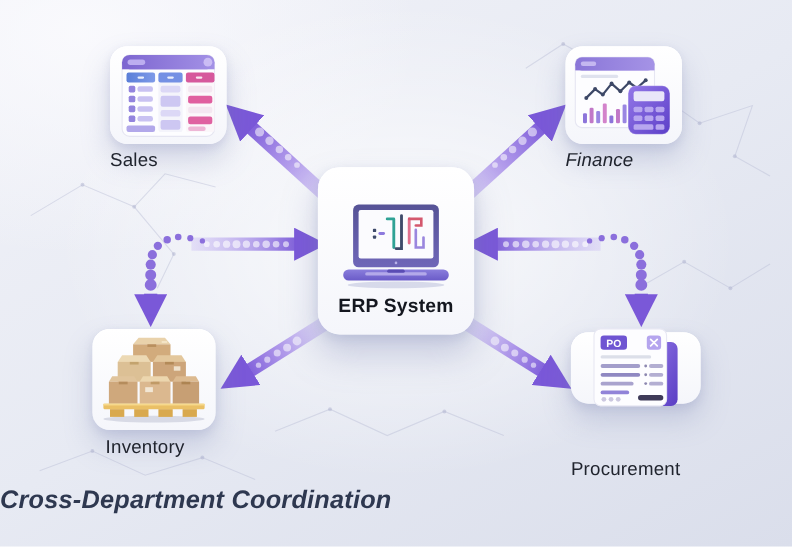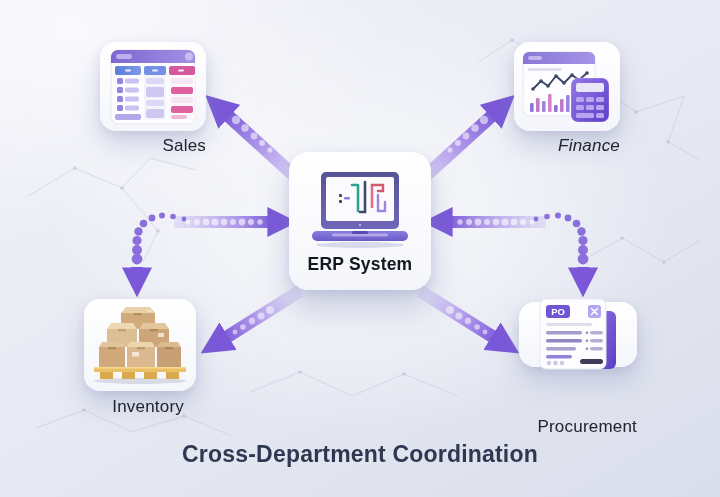--- a/index.html
+++ b/index.html
@@ -12,25 +12,25 @@
       linear-gradient(150deg,#f1f2f8 0%,#e7eaf3 50%,#dadeeb 100%);
   }
   .layer{position:absolute;left:0;top:0;width:720px;height:497px;}
   .card{
     position:absolute;
     background:linear-gradient(180deg,#ffffff 0%,#f5f6fb 100%);
     border-radius:16px;
     box-shadow:0 14px 26px rgba(122,132,178,.30), 0 3px 8px rgba(122,132,178,.16), inset 0 1px 0 #ffffff;
     display:flex;align-items:center;justify-content:center;
   }
-  .card.erp{border-radius:20px;flex-direction:column;padding-top:2px;
+  .card.erp{border-radius:20px;flex-direction:column;padding-top:16px;
     box-shadow:0 18px 32px rgba(118,126,176,.34), 0 4px 10px rgba(118,126,176,.18), inset 0 1px 0 #ffffff;}
-  .node-label{position:absolute;text-align:right;font-size:17px;color:#20242e;letter-spacing:.2px;}
+  .node-label{position:absolute;text-align:left;font-size:17px;color:#20242e;letter-spacing:.2px;}
   .erp-label{font-size:17.5px;font-weight:700;color:#14171f;margin-top:3px;letter-spacing:.2px;}
-  .title{position:absolute;left:0;right:0;top:441px;text-align:center;font-size:23px;font-weight:600;color:#2e3850;letter-spacing:.2px;}
+  .title{position:absolute;left:0;right:0;top:441px;font-size:23px;font-weight:600;color:#2e3850;letter-spacing:.2px;font-style:italic;}
 </style>
 </head>
 <body>
 
 <div class="canvas">
 
   <svg class="layer" viewBox="0 0 720 497">
     <g stroke="#b4b8d2" stroke-width="1" fill="none" opacity="0.40">
       <polyline points="28,196 75,168 122,188 158,231 143,262"></polyline>
       <polyline points="122,188 150,158 196,170"></polyline>
@@ -369,21 +369,21 @@
       <rect x="4" y="62" width="92" height="5" rx="1" fill="#eac066"></rect>
       <g fill="#d9a94e">
         <rect x="10" y="67" width="13" height="7"></rect>
           <rect x="32" y="67" width="13" height="7"></rect>
           <rect x="54" y="67" width="13" height="7"></rect>
           <rect x="76" y="67" width="13" height="7"></rect>
       </g>
       <rect x="4" y="62" width="92" height="1.6" fill="#f6d98c"></rect>
     </svg>
   </div>
-  <div class="node-label" style="left:72px;top:397px;width:112px;">Inventory</div>
+  <div class="node-label" style="left:96px;top:397px;width:112px;">Inventory</div>
 
   <div class="card" style="left:519px;top:302px;width:118px;height:65px;">
     <svg width="96" height="80" viewBox="0 0 96 80">
       <defs>
         <linearGradient id="poBack" x1="0" y1="0" x2="1" y2="1">
             <stop offset="0" stop-color="#9177e6"></stop>
             <stop offset="1" stop-color="#5a3ec4"></stop>
           </linearGradient>
       </defs>
       <rect x="56" y="16" width="30" height="58" rx="6" fill="url(#poBack)"></rect>

